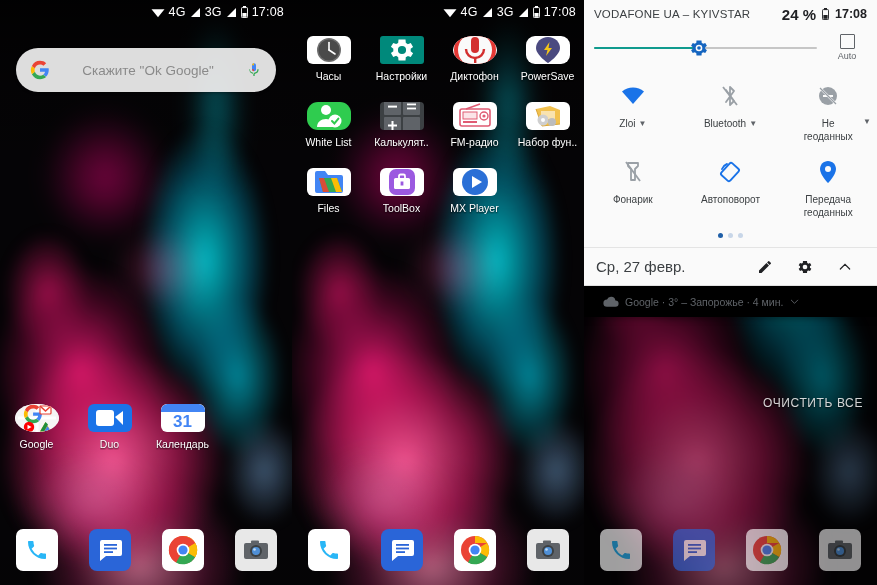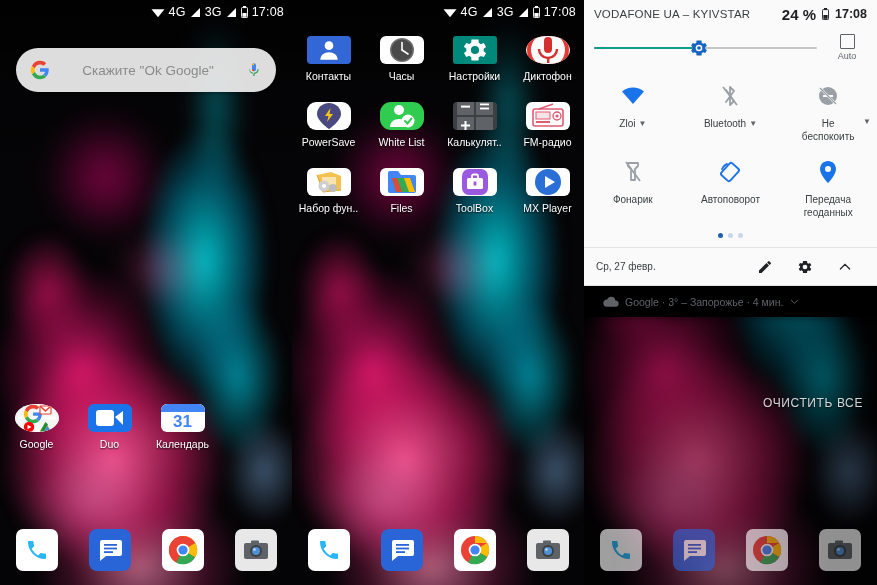--- a/index.html
+++ b/index.html
@@ -99,21 +99,21 @@
   .tile .tlbl{ margin-top:9px; font-size:10px; color:#3c4043; text-align:center; line-height:1.25; }
   .tile .tlbl .caret{ display:inline-block; margin-left:3px; color:#5f6368; font-size:8px; vertical-align:middle; }
   .tile .caret-side{ position:absolute; right:6px; top:44px; font-size:8px; color:#5f6368; }
 
   .dots{ display:flex; justify-content:center; gap:5px; padding:6px 0 9px 0; }
   .dot{ width:5px; height:5px; border-radius:50%; background:#c8d6e8; }
   .dot.on{ background:#1f5fa8; }
 
   .qs-foot{ border-top:1px solid #e4e4e4; height:38px; display:flex; align-items:center;
     padding:0 12px; gap:0; }
-  .qs-date{ flex:1; font-size:10px; color:#3c4043; }
+  .qs-date{ flex:1; font-size:15px; color:#3c4043; }
   .qs-foot .fic{ width:40px; display:flex; justify-content:center; align-items:center; }
 
   .notif{ background:#000000; border-top:1px solid #e0e0e0; height:32px; display:flex;
     align-items:center; gap:6px; padding:0 19px; }
   .notif .ntxt{ font-size:10.5px; color:#5f6368; }
 
   .clear{ position:absolute; right:14px; top:396px; z-index:7; color:rgba(255,255,255,.82);
     font-size:12px; letter-spacing:.6px; text-shadow:0 1px 2px rgba(0,0,0,.8); }
   .scrim{ position:absolute; inset:0; background:rgba(0,0,0,.34); z-index:4; }
 </style>
@@ -296,29 +296,20 @@
         <svg class="ic" width="7" height="12" viewBox="0 0 7 12">
             <rect x="2" y="0" width="3" height="1.6" fill="#fff"></rect>
             <rect x="0.4" y="1.6" width="6.2" height="10" rx="1" fill="none" stroke="#fff" stroke-width="1"></rect>
             <rect x="1.4" y="7" width="4.2" height="3.8" fill="#fff"></rect>
           </svg>
         </span>
       <span class="sb-txt">17:08</span>
     </div>
 
     <div class="grid grid-mid" style="row-gap:20px">
-      <div class="cell">
-        <div class="ico contacts">
-          <svg class="ic" width="26" height="26" viewBox="0 0 24 24">
-              <circle cx="12" cy="8" r="4" fill="#fff"></circle>
-              <path d="M4 21c0-4.4 3.6-7 8-7s8 2.6 8 7z" fill="#fff"></path>
-            </svg>
-          </div>
-        <div class="lbl">Контакты</div>
-        </div>
 
       <div class="cell">
         <div class="ico sq-white" style="border-radius:6px">
           <svg class="ic" width="30" height="30" viewBox="0 0 30 30">
               <circle cx="15" cy="15" r="12" fill="#6e6e6e"></circle>
               <circle cx="15" cy="15" r="10.5" fill="#4a4a4a"></circle>
               <path d="M15 15 L15 7.5" stroke="#fff" stroke-width="1.6" stroke-linecap="round"></path>
               <path d="M15 15 L21 19" stroke="#fff" stroke-width="1.6" stroke-linecap="round"></path>
             </svg>
           </div>
@@ -550,21 +541,21 @@
         <div class="tile">
           <div class="tico">
             <svg class="ic" width="22" height="22" viewBox="0 0 22 22">
                 <circle cx="11" cy="11" r="9" fill="#9aa0a6"></circle>
                 <rect x="6" y="10" width="10" height="2" fill="#fafafa"></rect>
                 <line x1="3" y1="3" x2="19" y2="19" stroke="#fafafa" stroke-width="2.4"></line>
                 <line x1="3" y1="3" x2="19" y2="19" stroke="#9aa0a6" stroke-width="1.2"></line>
               </svg>
             </div>
           <div class="tlbl" style="white-space:pre-line">Не
-беспокоить</div>
+геоданных</div>
           <div class="caret-side">▼</div>
         </div>
         <div class="tile">
           <div class="tico">
             <svg class="ic" width="20" height="24" viewBox="0 0 20 24">
                 <path d="M5 3 H15 V6 L12 9 V20 H8 V9 L5 6 Z" fill="none" stroke="#9aa0a6" stroke-width="1.8" stroke-linejoin="round"></path>
                 <line x1="3" y1="2" x2="17" y2="21" stroke="#9aa0a6" stroke-width="1.8"></line>
               </svg>
             </div>
           <div class="tlbl">Фонарик</div>

